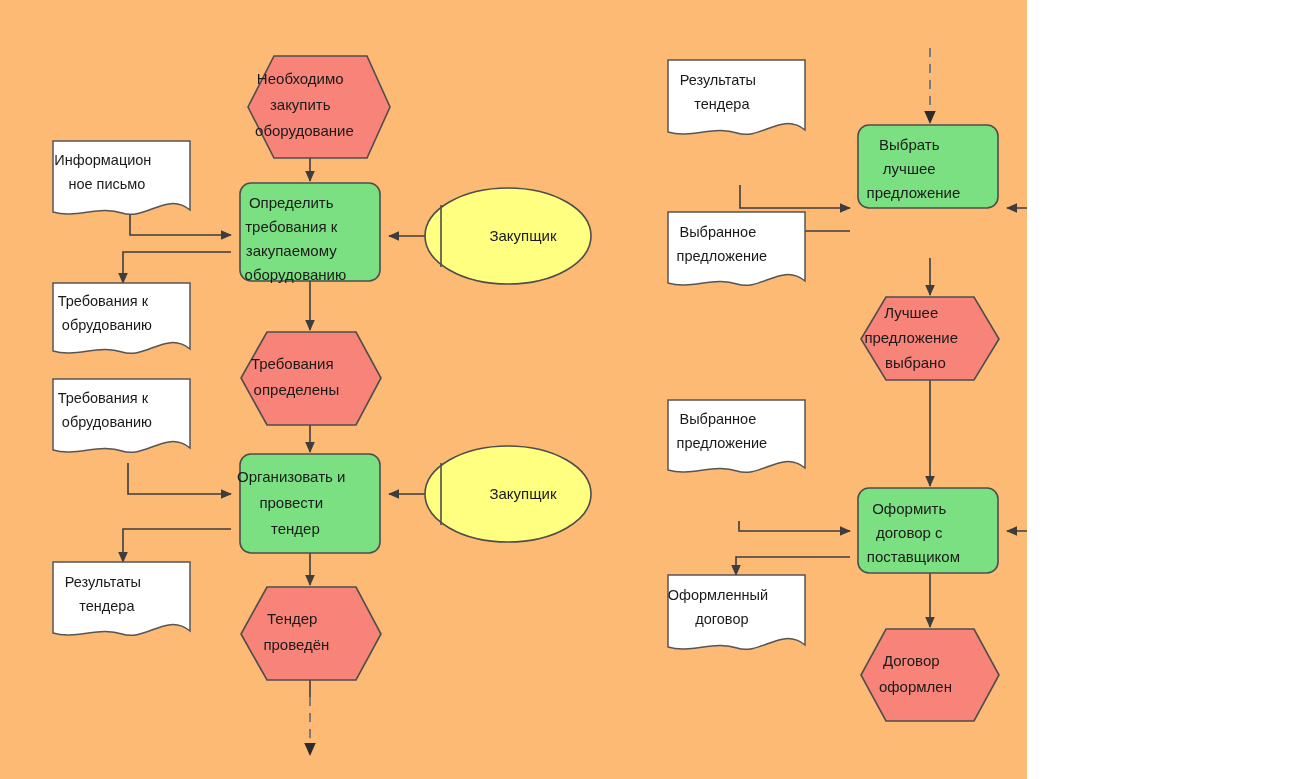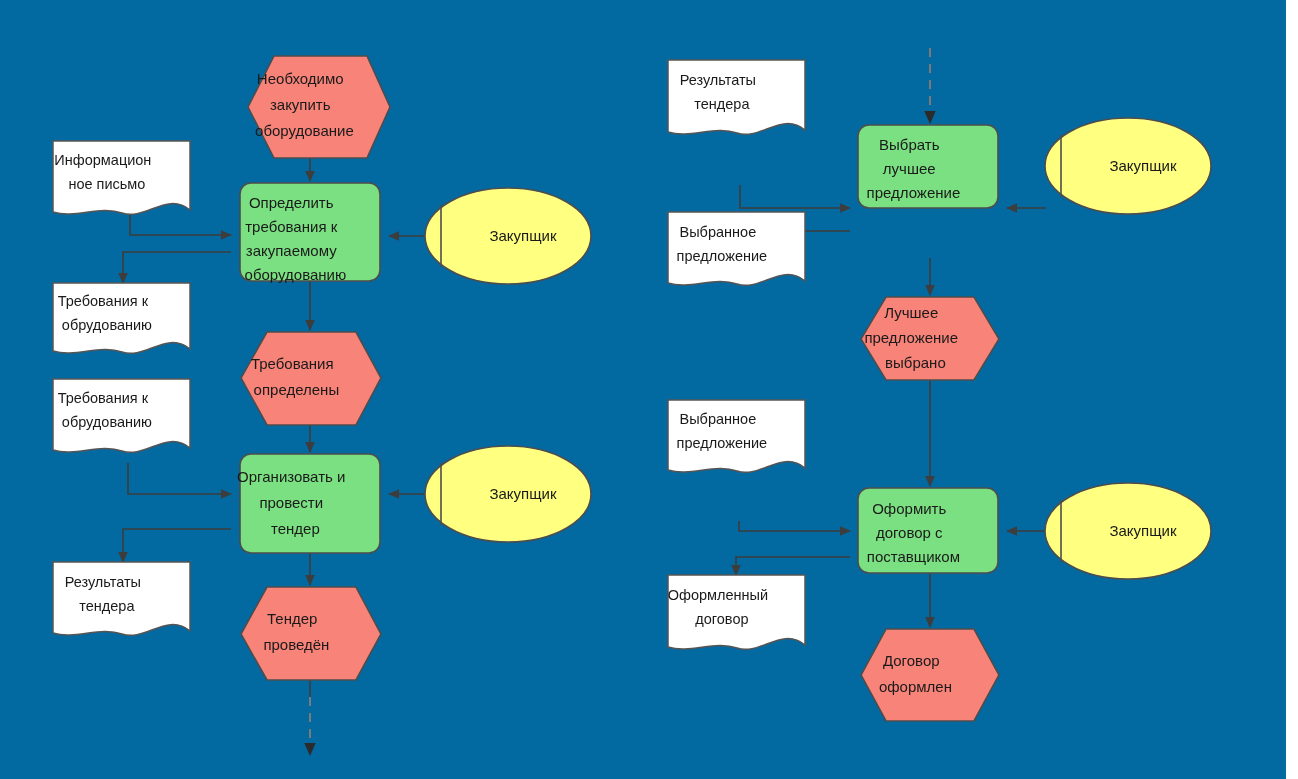--- a/index.html
+++ b/index.html
@@ -5,23 +5,23 @@
   html, body {
     margin: 0;
     padding: 0;
     background: #ffffff;
   }
   body {
     font-family: "Liberation Sans", "DejaVu Sans", sans-serif;
   }
   #canvas {
     position: relative;
-    width: 1286px;
+    width: 1027px;
     height: 779px;
-    background: #0369a1;
+    background: #fdba74;
     overflow: hidden;
   }
   #diagram-svg {
     position: absolute;
     left: 0;
     top: 0;
     width: 1298px;
     height: 779px;
   }
   .node-label {

